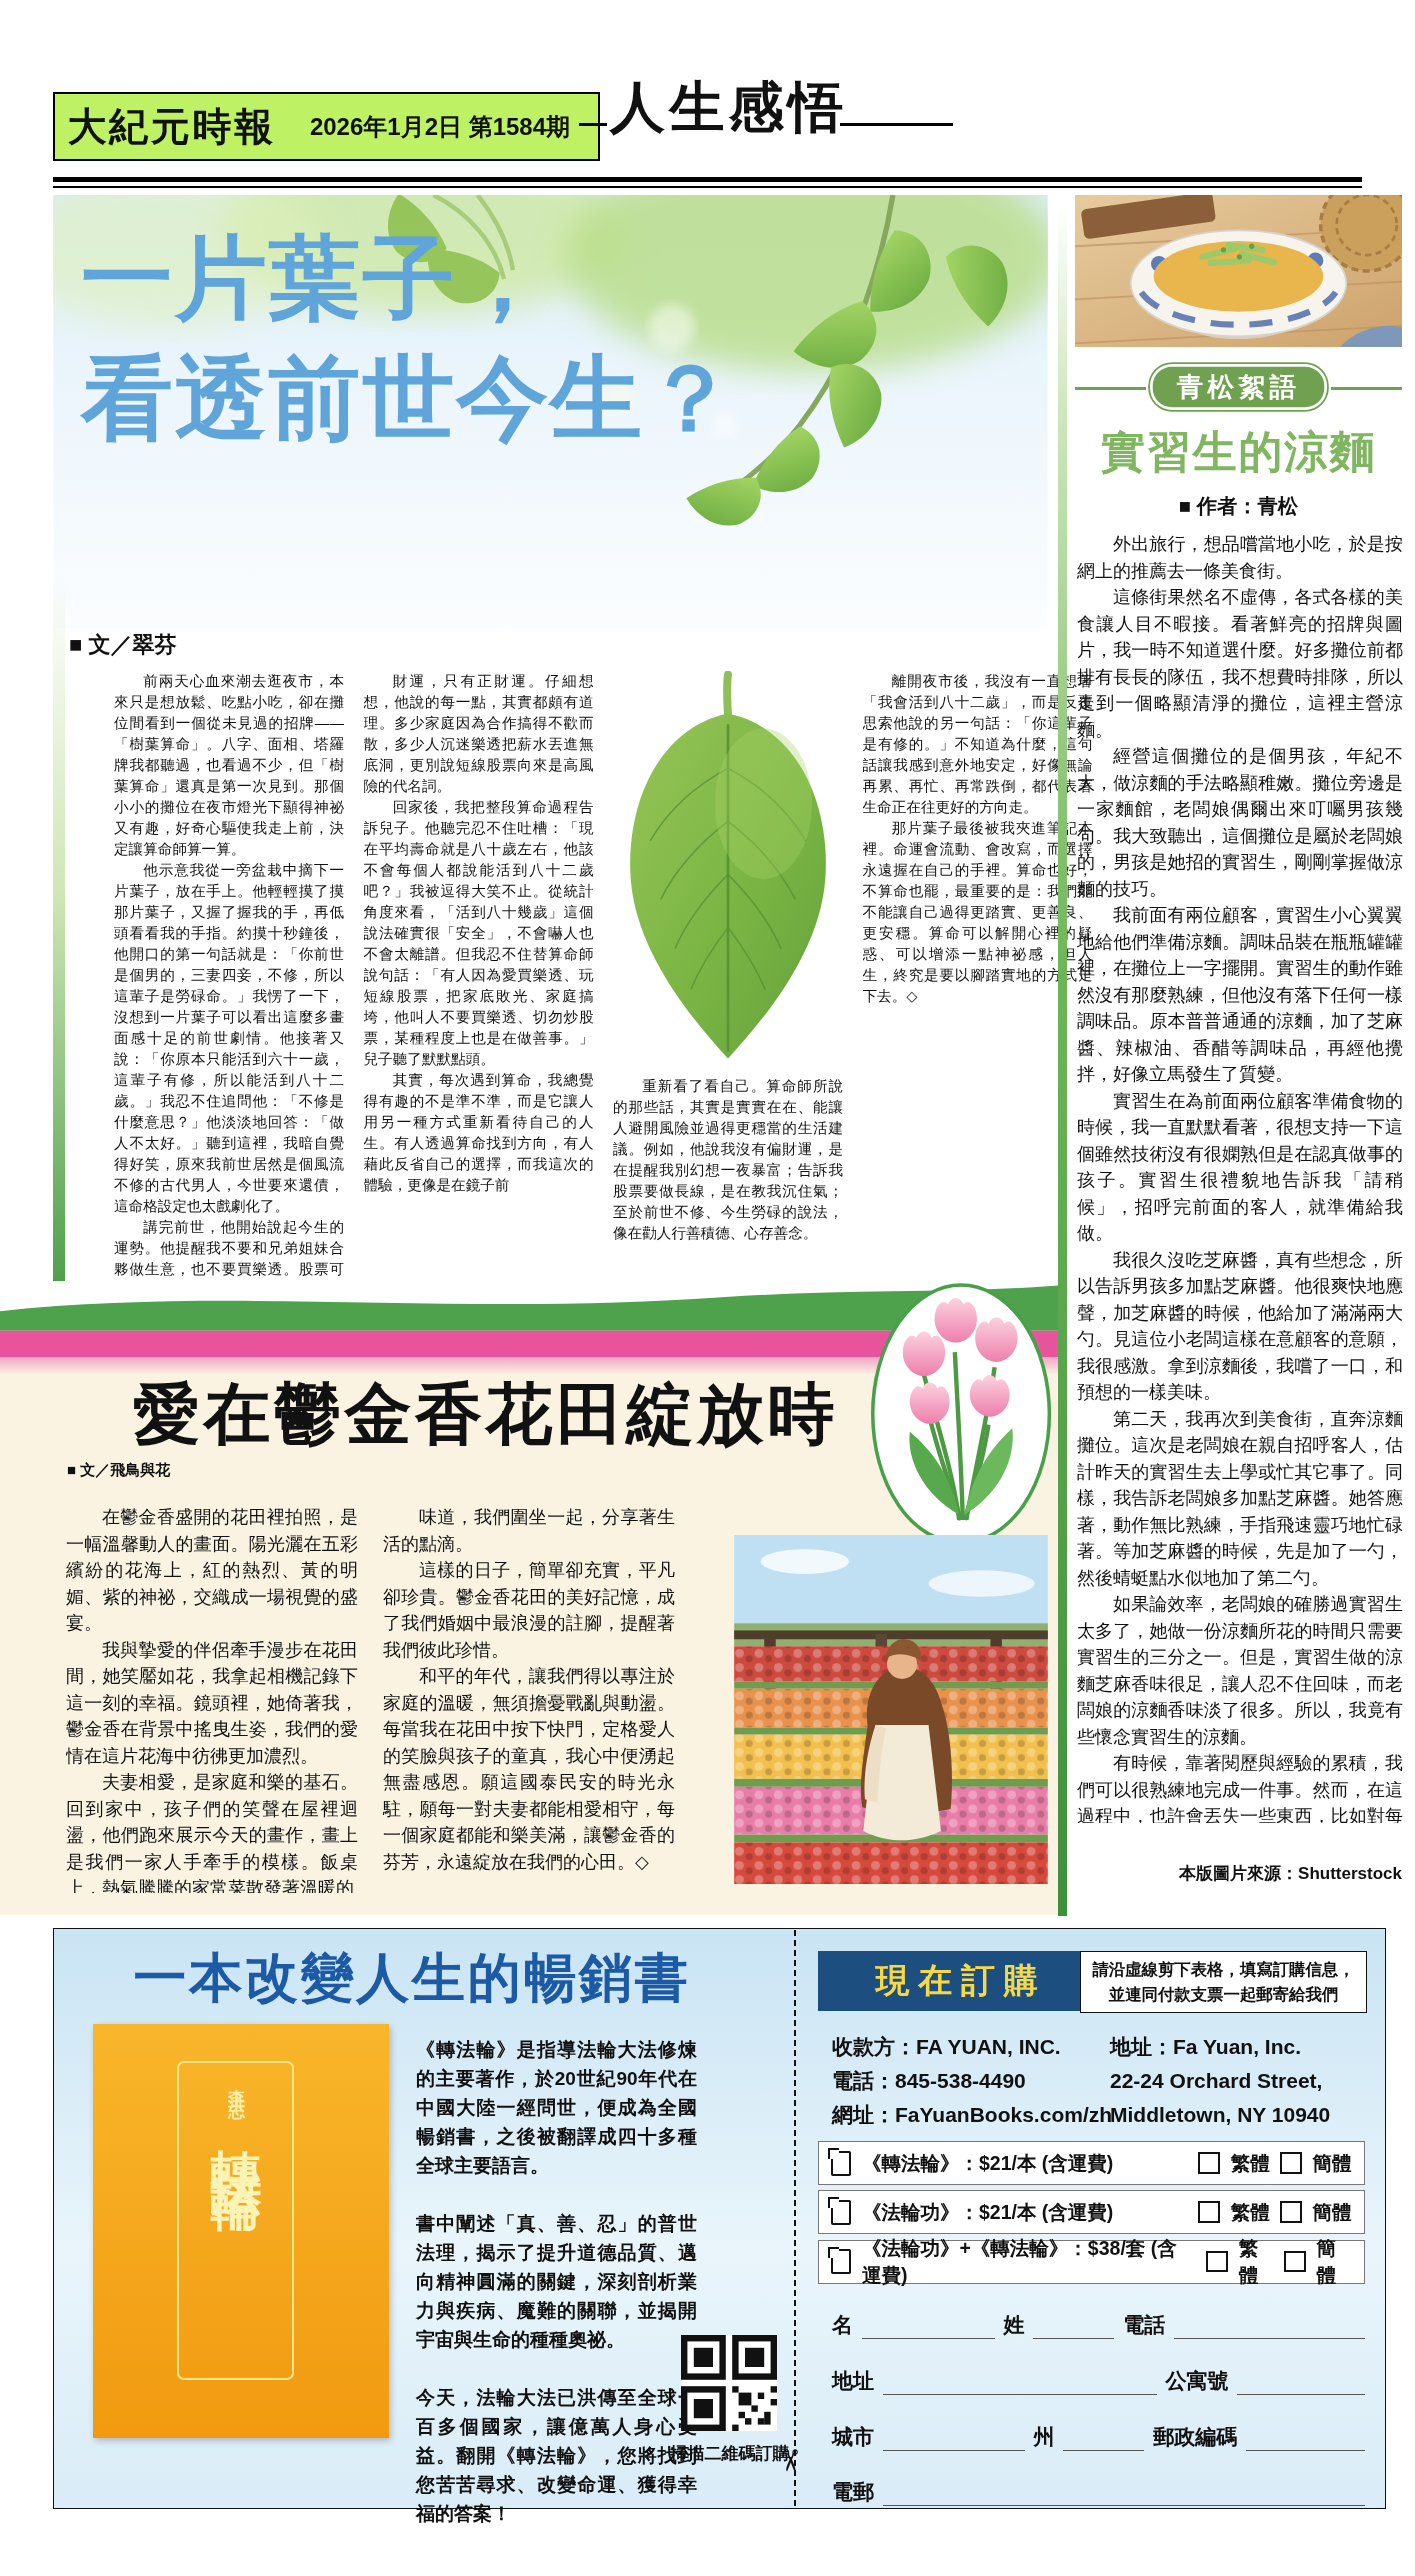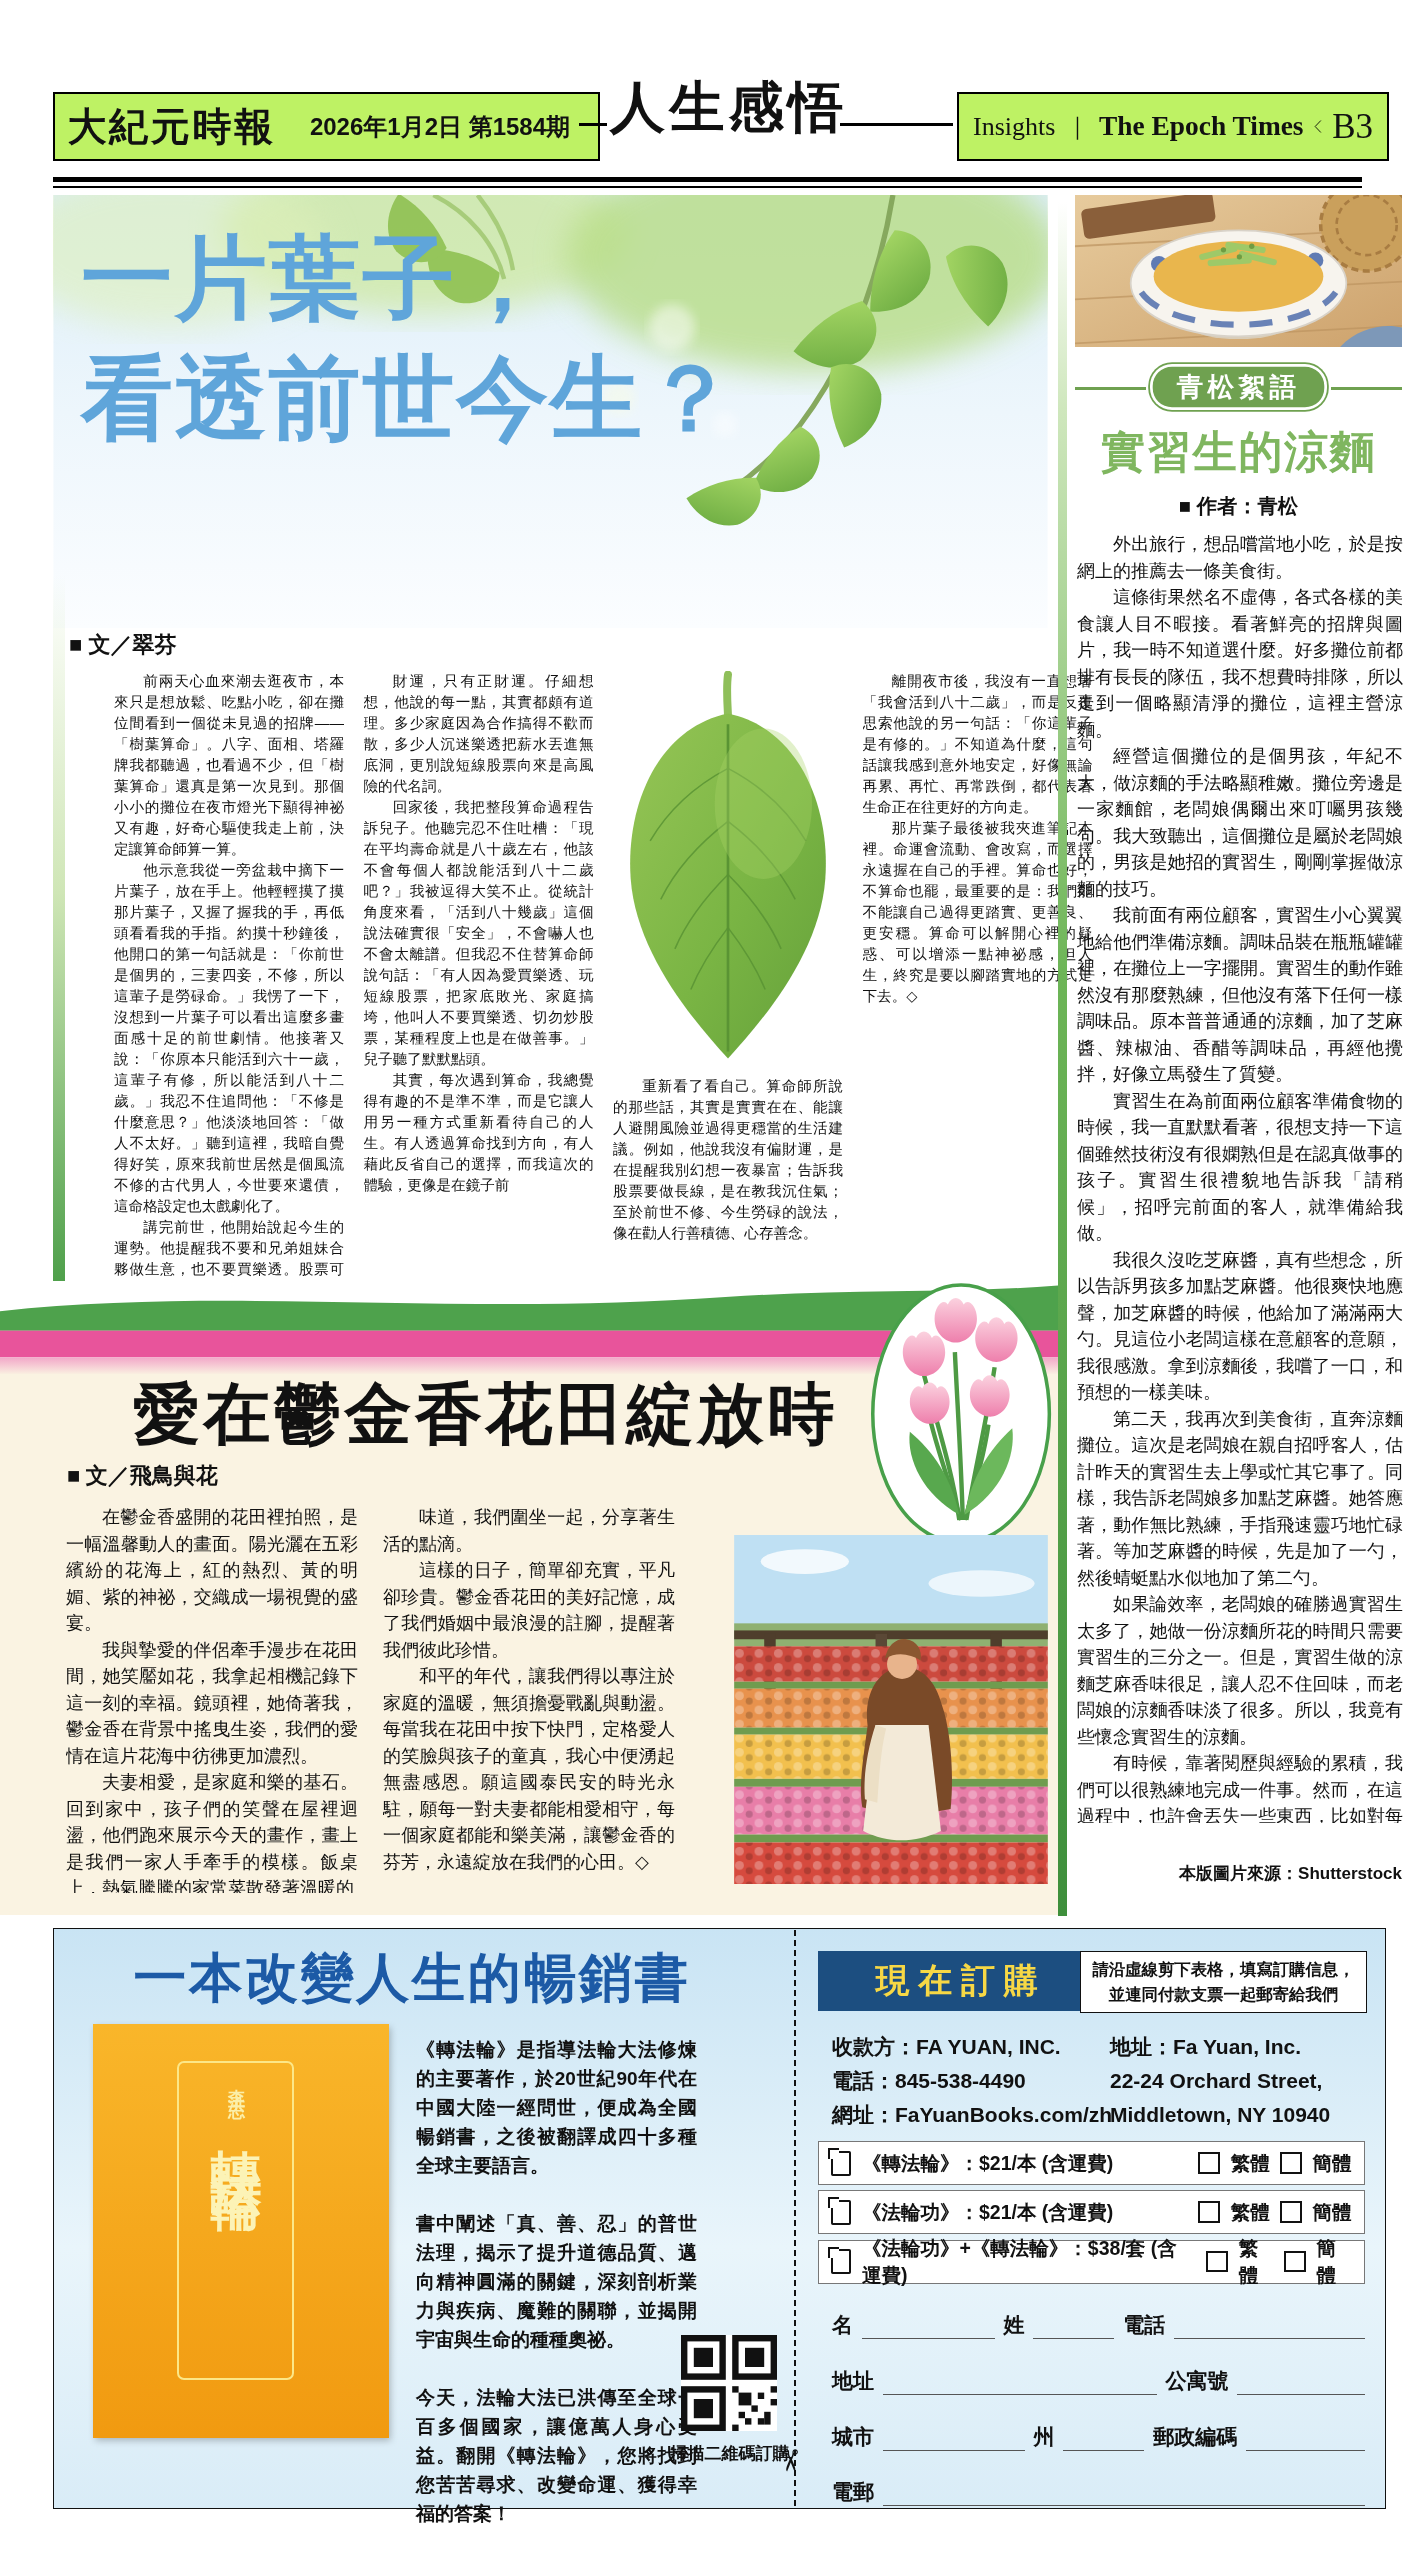--- a/index.html
+++ b/index.html
@@ -37,29 +37,20 @@
 
 <div id="page">
 
   <div class="abs mastbox" style="left:53px;top:92px;width:518px;height:65px;padding:0 12.4px;gap:34px;">
     <div class="serif" style="font-size:39px;font-weight:900;letter-spacing:2.7px;">大紀元時報</div>
     <div style="font-size:24px;font-weight:700;">2026年1月2日 第1584期</div>
   </div>
   <div class="abs hline" style="left:579px;top:123px;width:28px;"></div>
   <div class="abs" style="left:610px;top:71px;font-size:55px;font-weight:800;letter-spacing:4.4px;">人生感悟</div>
   <div class="abs hline" style="left:840px;top:123px;width:113px;"></div>
-  <div class="abs mastbox" style="left:957px;top:92px;width:400px;height:65px;padding:0 14px;gap:10.6px;justify-content:space-between;">
-    <span class="serif" style="font-size:26px;">Insights</span>
-    <span class="serif" style="font-size:23px;">｜</span>
-    <span class="serif" style="font-size:27.4px;font-weight:700;white-space:nowrap;">The Epoch Times</span>
-    <svg width="23" height="41" viewBox="0 0 26 46">
-        <path d="M24,2 L4,23 L24,44" fill="none" stroke="#000" stroke-width="3"></path>
-      </svg>
-    <span class="serif" style="font-size:35px;">B3</span>
-  </div>
   <div class="abs" style="left:53px;top:177px;width:1309px;height:5.3px;background:#000;"></div>
   <div class="abs" style="left:53px;top:186px;width:1309px;height:1.8px;background:#000;"></div>
 
   <svg class="abs" style="left:53px;top:195px;" width="995" height="433" viewBox="0 0 1125 490">
     <defs>
       <linearGradient id="sky" x1="0" y1="0" x2="0" y2="1">
         <stop offset="0" stop-color="#dceef9"></stop>
           <stop offset="0.5" stop-color="#edf6fc"></stop>
           <stop offset="1" stop-color="#fbfdff"></stop>
       </linearGradient>
@@ -185,21 +176,21 @@
     <g fill="url(#tp)">
       <path d="M36,78 c0,-14 10,-24 15,-16 c4,-10 14,-10 18,0 c5,-8 15,2 15,16 c0,16 -12,27 -24,27 c-12,0 -24,-11 -24,-27"></path>
       <path d="M72,40 c0,-14 10,-24 15,-16 c4,-10 14,-10 18,0 c5,-8 15,2 15,16 c0,16 -12,27 -24,27 c-12,0 -24,-11 -24,-27"></path>
       <path d="M118,62 c0,-14 10,-24 15,-16 c4,-10 14,-10 18,0 c5,-8 15,2 15,16 c0,16 -12,27 -24,27 c-12,0 -24,-11 -24,-27"></path>
       <path d="M44,134 c0,-13 9,-22 14,-15 c4,-9 13,-9 17,0 c5,-7 14,2 14,15 c0,15 -11,25 -22,25 c-11,0 -23,-10 -23,-25"></path>
       <path d="M112,126 c0,-13 9,-22 14,-15 c4,-9 13,-9 17,0 c5,-7 14,2 14,15 c0,15 -11,25 -22,25 c-11,0 -23,-10 -23,-25"></path>
     </g>
   </svg>
 
   <div class="abs" style="left:133px;top:1369px;font-size:67px;font-weight:800;letter-spacing:3.5px;">愛在鬱金香花田綻放時</div>
-  <div class="abs" style="left:67px;top:1461px;font-size:22px;font-weight:700;font-family:Liberation Serif, serif;">■ 文／飛鳥與花</div>
+  <div class="abs" style="left:67px;top:1461px;font-size:15px;font-weight:700;">■ 文／飛鳥與花</div>
 
   <div class="abs colwrap" style="left:66px;top:1504px;width:610px;height:389px;gap:25px;">
     <div class="tulipcol jt" style="height:389px;">
       <p>在鬱金香盛開的花田裡拍照，是一幅溫馨動人的畫面。陽光灑在五彩繽紛的花海上，紅的熱烈、黃的明媚、紫的神祕，交織成一場視覺的盛宴。</p>
       <p>我與摯愛的伴侶牽手漫步在花田間，她笑靨如花，我拿起相機記錄下這一刻的幸福。鏡頭裡，她倚著我，鬱金香在背景中搖曳生姿，我們的愛情在這片花海中彷彿更加濃烈。</p>
       <p>夫妻相愛，是家庭和樂的基石。回到家中，孩子們的笑聲在屋裡迴盪，他們跑來展示今天的畫作，畫上是我們一家人手牽手的模樣。飯桌上，熱氣騰騰的家常菜散發著溫暖的</p>
     </div>
     <div class="tulipcol jt" style="height:389px;">
       <p>味道，我們圍坐一起，分享著生活的點滴。</p>
       <p>這樣的日子，簡單卻充實，平凡卻珍貴。鬱金香花田的美好記憶，成了我們婚姻中最浪漫的註腳，提醒著我們彼此珍惜。</p>

